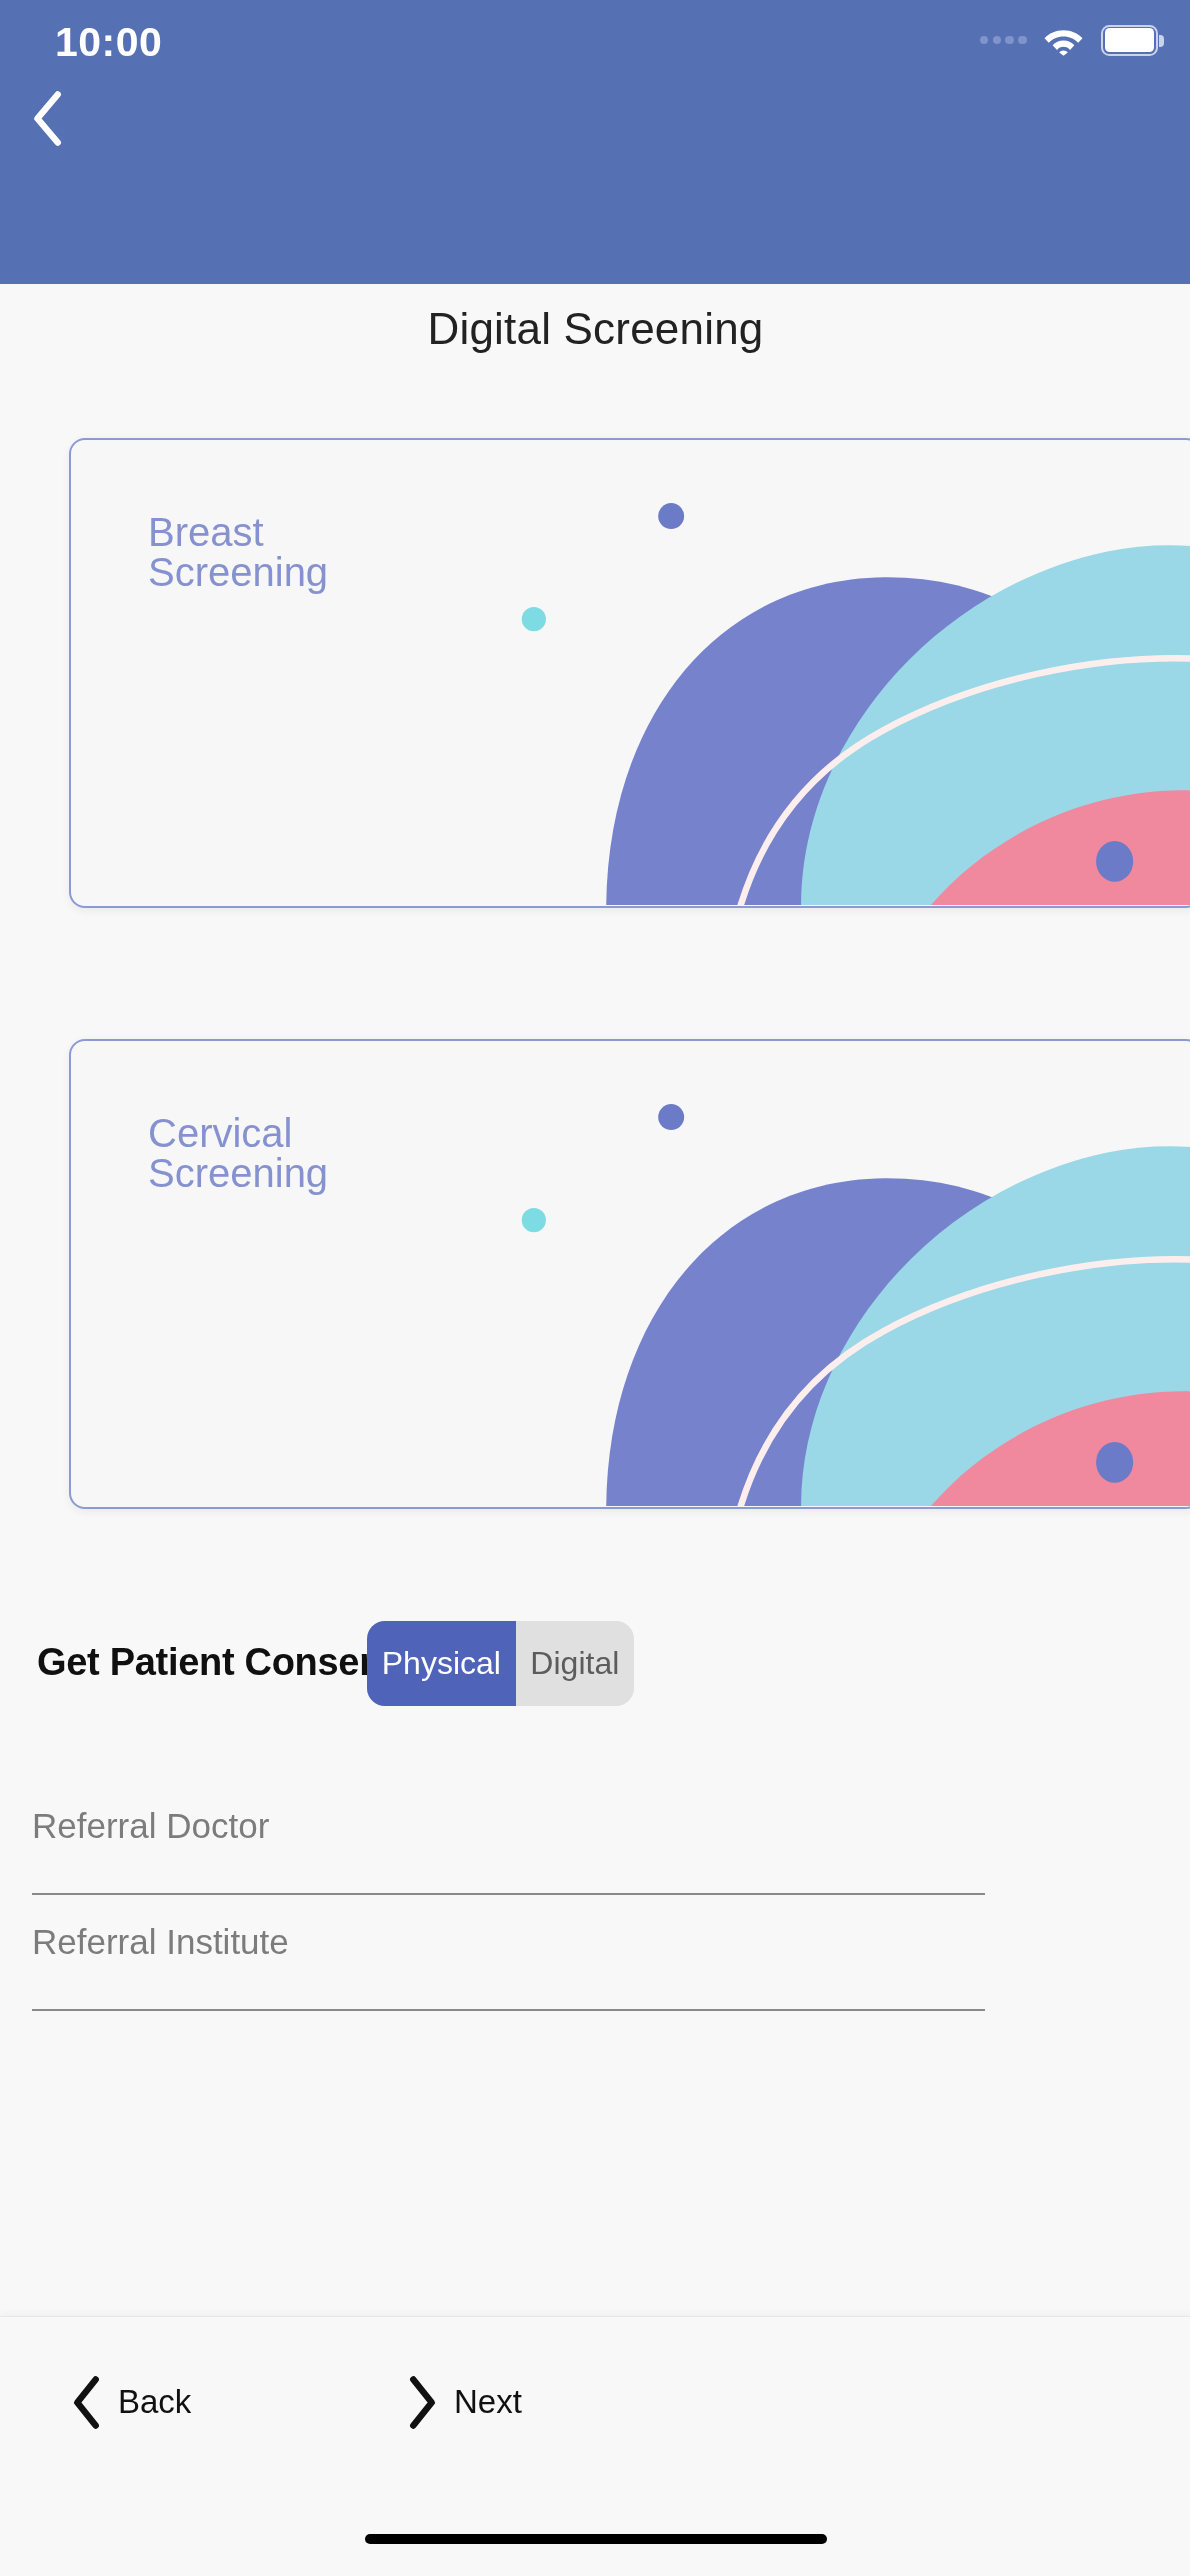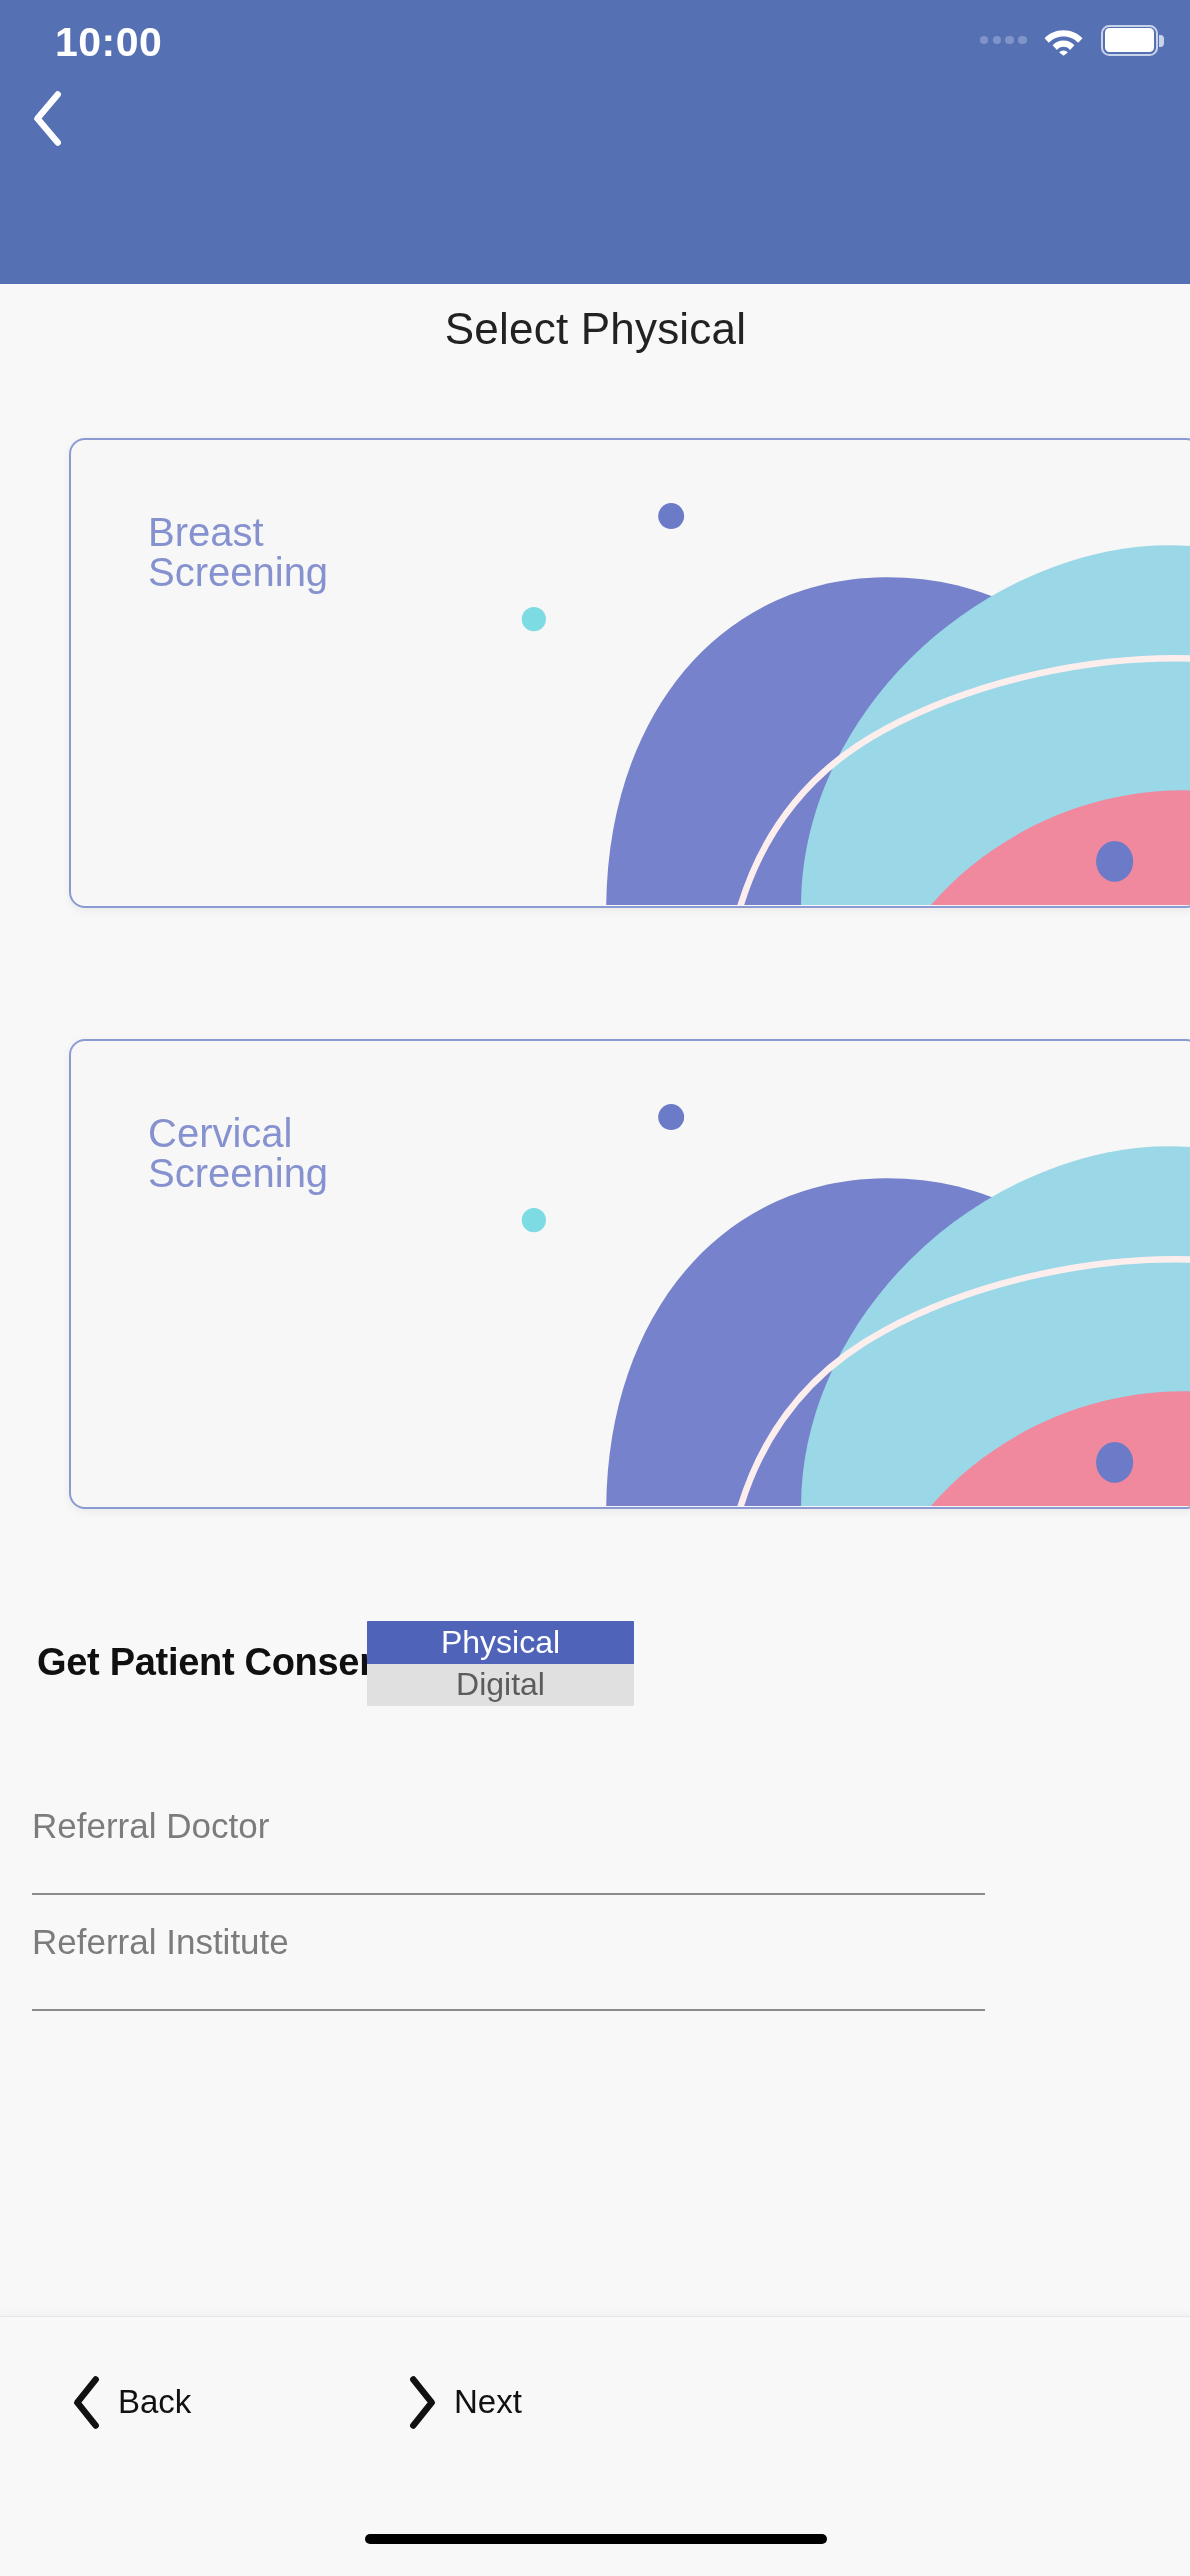--- a/index.html
+++ b/index.html
@@ -86,23 +86,22 @@
   .consent-row {
     position:absolute; left:0; top:1621px; width:1191px; height:89px;
   }
   .consent-label {
     position:absolute; left:37px; top:20.4px;
     font-size:38px; font-weight:700; color:#101010;
     letter-spacing:-0.3px;
   }
   .segmented {
     position:absolute; left:367px; top:0; width:267px; height:85px;
-    display:flex; border-radius:1px; overflow:hidden;
+    display:flex; border-radius:18px; overflow:hidden;
     background:#e0e0e0;
-    flex-direction:column;
   }
   .seg {
     flex:1 1 auto; display:flex; align-items:center; justify-content:center;
     font-size:32px; color:#5c5c5c;
   }
   .seg.active { background:#4f63b8; color:#ffffff; }
 
   
   .field {
     position:absolute; left:32px; width:953px; height:109px;
@@ -176,21 +175,21 @@
 
     <div class="back-chevron">
       <span>
         <svg width="37" height="59" viewBox="0 0 40 64" aria-hidden="true">
           <polyline points="30,6 8,32 30,58" fill="none" stroke="#ffffff" stroke-width="7" stroke-linecap="round" stroke-linejoin="round"></polyline>
         </svg>
       </span>
     </div>
   </div>
 
-  <div class="page-title">Select Physical</div>
+  <div class="page-title">Digital Screening</div>
 
   <div class="card" id="card-breast">
     <div class="card-label">Breast
 Screening</div>
     <svg class="card-art" viewBox="0 0 900 501" preserveAspectRatio="none">
       <defs>
         <clipPath id="clipA">
             <rect x="0" y="0" width="900" height="501"></rect>
           </clipPath>
       </defs>

